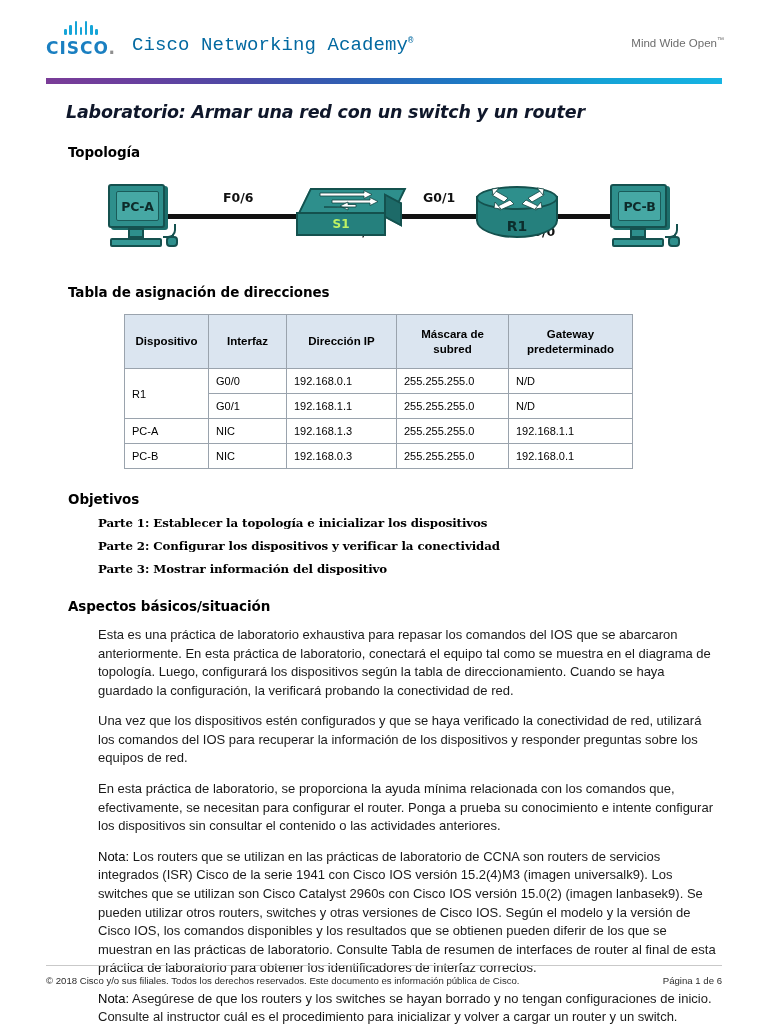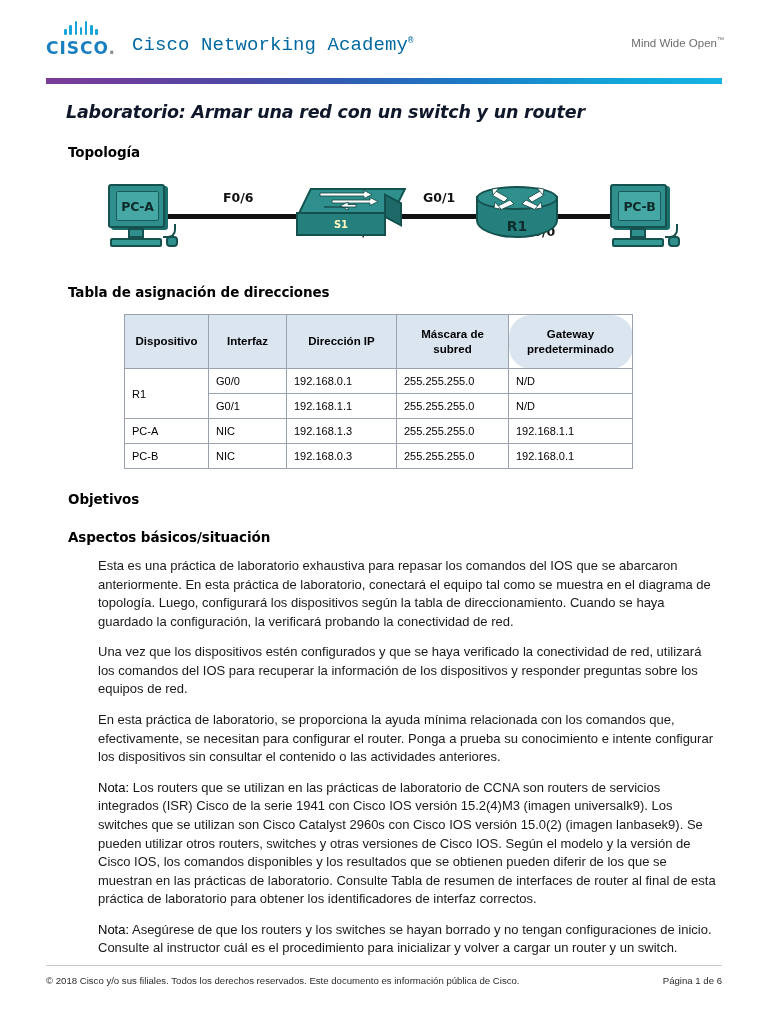--- a/index.html
+++ b/index.html
@@ -223,21 +223,21 @@
   }
   .sw-front {
     position: absolute; left: 0px; top: 24px;
     width: 90px; height: 24px;
     background: #25807d;
     border: 2px solid #14514e;
     display: flex; align-items: center; justify-content: center;
   }
   .sw-front span {
     font-family: "DejaVu Sans", sans-serif;
-    font-size: 10px; font-weight: 700; color: #fef9c3;
+    font-size: 12px; font-weight: 700; color: #bef264;
   }
   .sw-side {
     position: absolute; left: 88px; top: 10px;
     width: 18px; height: 24px;
     background: #1d6a68;
     border: 2px solid #14514e;
     transform: skewY(28deg);
   }
   .sw-arrows { position: absolute; left: 16px; top: 2px; }
 
@@ -291,21 +291,21 @@
   }
   table.addr td {
     height: 25px;
     vertical-align: middle;
     font-size: 11px;
   }
   .col1 { width: 84px; }
   .col2 { width: 78px; }
   .col3 { width: 110px; }
   .col4 { width: 112px; }
-  .col5 { width: 124px; border-radius: 22px; }
+  .col5 { width: 124px; }
 
   
   .objectives { margin: 4px 0 0 52px; }
   .obj-item {
     font-family: "DejaVu Serif", serif;
     font-size: 11.8px;
     font-weight: 700;
     color: #000;
     margin-top: 9px;
     letter-spacing: -0.1px;
@@ -480,20 +480,25 @@
             <td>NIC</td>
             <td>192.168.0.3</td>
             <td>255.255.255.0</td>
             <td>192.168.0.1</td>
           </tr>
         </tbody>
       </table>
     </div>
 
     <h2 class="sec-head">Objetivos</h2>
+    <div class="objectives">
+      <div class="obj-item">Parte 1: Establecer la topología e inicializar los dispositivos</div>
+      <div class="obj-item">Parte 2: Configurar los dispositivos y verificar la conectividad</div>
+      <div class="obj-item">Parte 3: Mostrar información del dispositivo</div>
+    </div>
 
     <h2 class="sec-head">Aspectos básicos/situación</h2>
     <div class="body-block">
       <p class="body">Esta es una práctica de laboratorio exhaustiva para repasar los comandos del IOS que se abarcaron anteriormente. En esta práctica de laboratorio, conectará el equipo tal como se muestra en el diagrama de topología. Luego, configurará los dispositivos según la tabla de direccionamiento. Cuando se haya guardado la configuración, la verificará probando la conectividad de red.</p>
       <p class="body">Una vez que los dispositivos estén configurados y que se haya verificado la conectividad de red, utilizará los comandos del IOS para recuperar la información de los dispositivos y responder preguntas sobre los equipos de red.</p>
       <p class="body">En esta práctica de laboratorio, se proporciona la ayuda mínima relacionada con los comandos que, efectivamente, se necesitan para configurar el router. Ponga a prueba su conocimiento e intente configurar los dispositivos sin consultar el contenido o las actividades anteriores.</p>
       <p class="body"><span class="nota">Nota:</span><span> Los routers que se utilizan en las prácticas de laboratorio de CCNA son routers de servicios integrados (ISR) Cisco de la serie 1941 con Cisco IOS versión 15.2(4)M3 (imagen universalk9). Los switches que se utilizan son Cisco Catalyst 2960s con Cisco IOS versión 15.0(2) (imagen lanbasek9). Se pueden utilizar otros routers, switches y otras versiones de Cisco IOS. Según el modelo y la versión de Cisco IOS, los comandos disponibles y los resultados que se obtienen pueden diferir de los que se muestran en las prácticas de laboratorio. Consulte Tabla de resumen de interfaces de router al final de esta práctica de laboratorio para obtener los identificadores de interfaz correctos.</span></p>
       <p class="body"><span class="nota">Nota:</span><span> Asegúrese de que los routers y los switches se hayan borrado y no tengan configuraciones de inicio. Consulte al instructor cuál es el procedimiento para inicializar y volver a cargar un router y un switch.</span></p>
     </div>
   </div>

